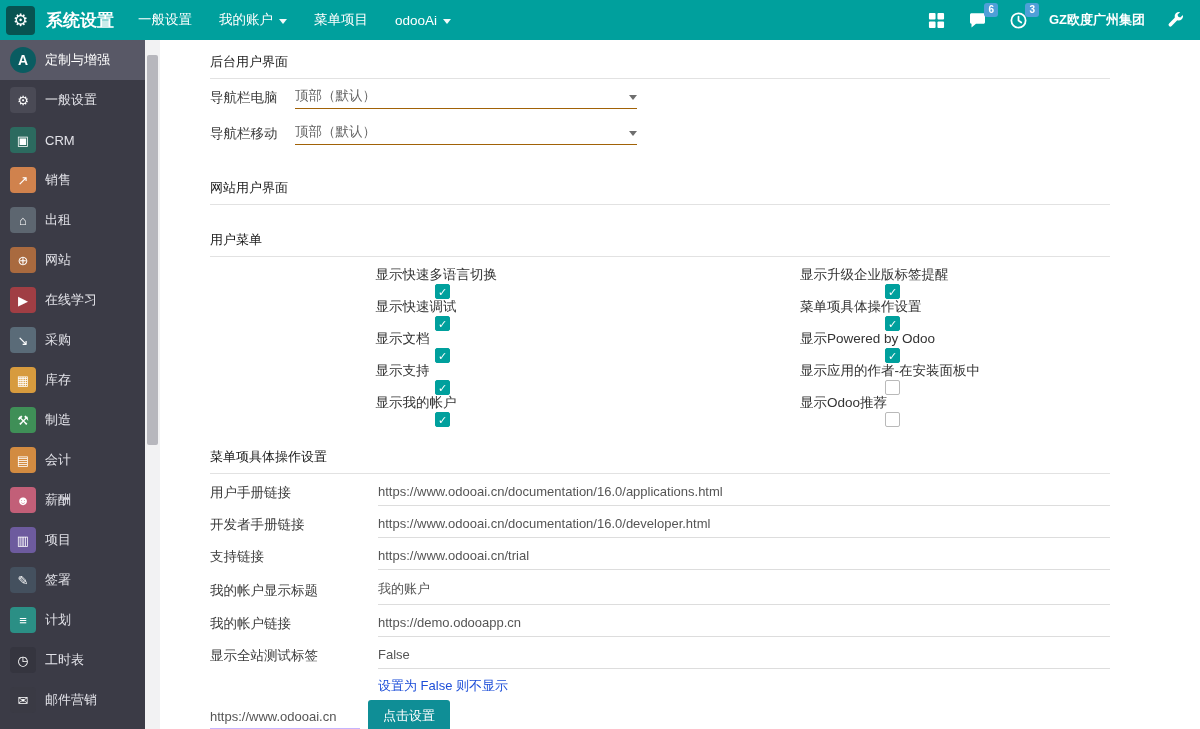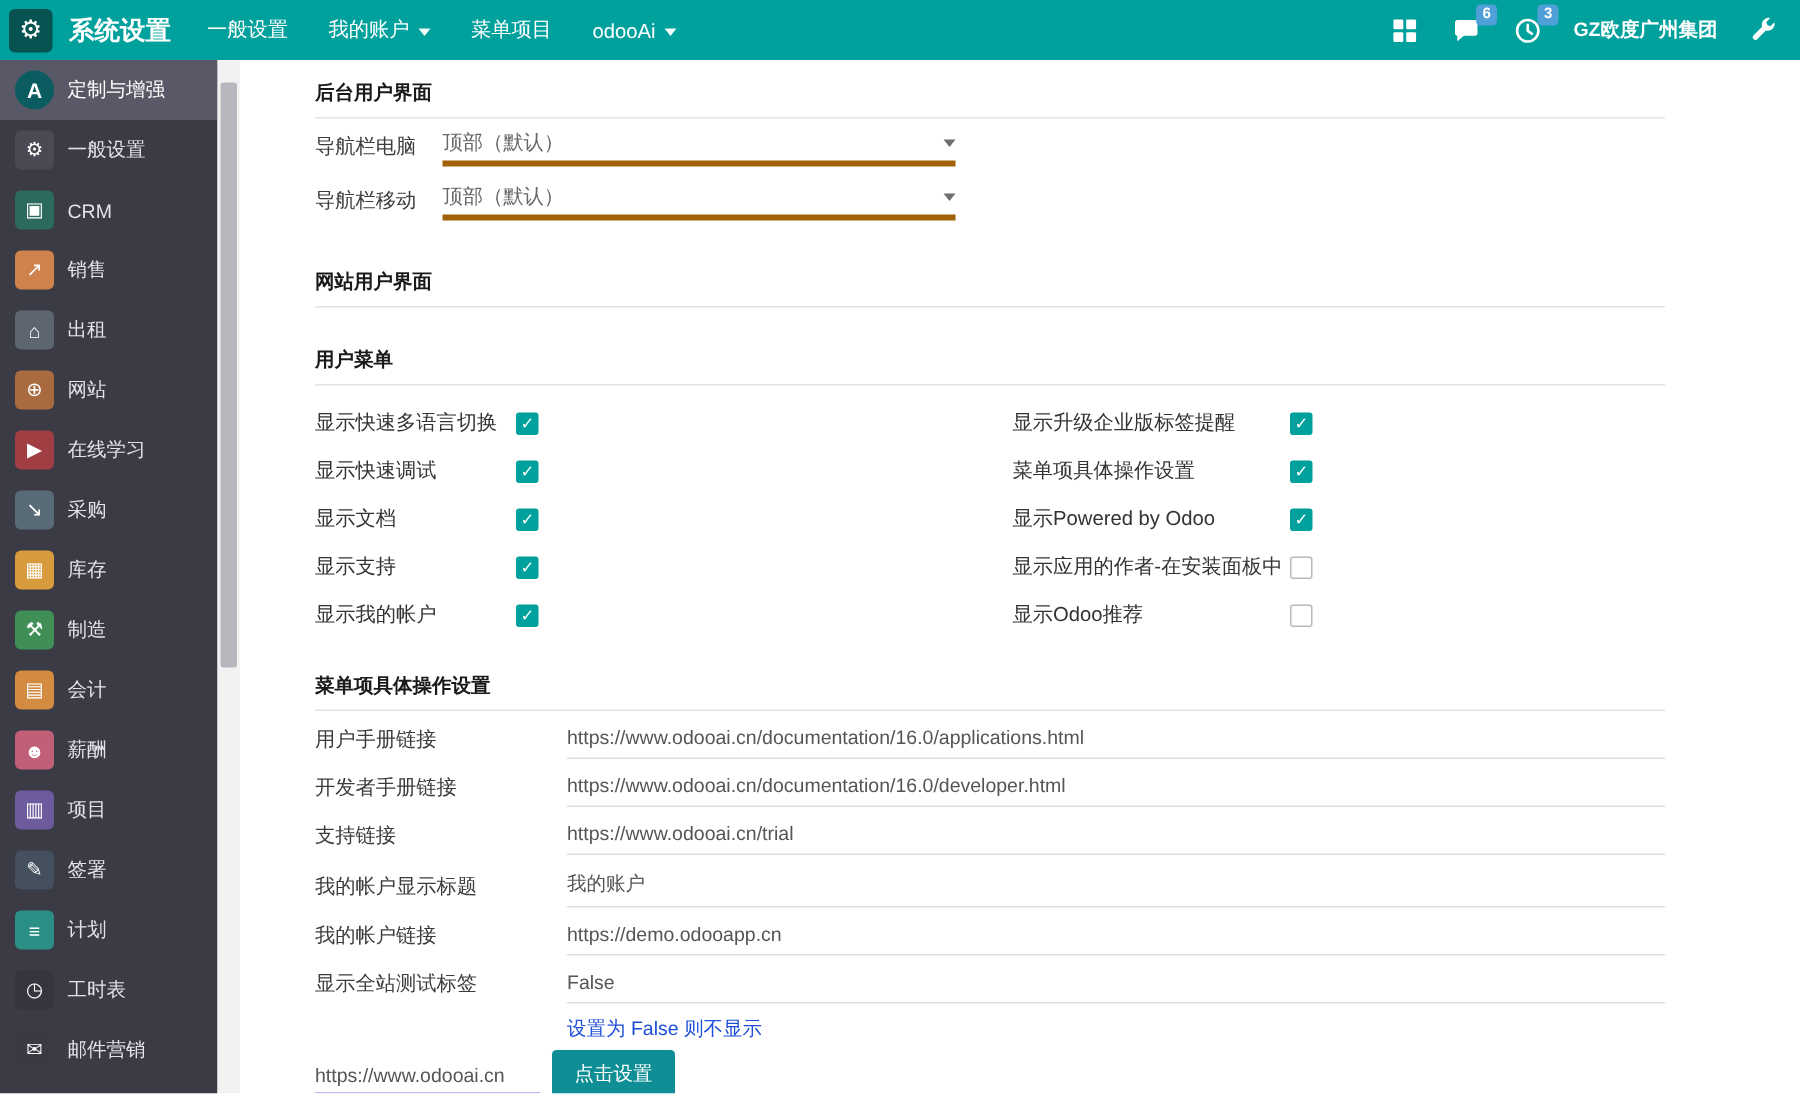--- a/index.html
+++ b/index.html
@@ -95,42 +95,42 @@
     position: absolute;
     left: 2px; top: 15px;
     width: 11px; height: 390px;
     background: #b7b7bd;
     border-radius: 2px;
     cursor: pointer;
   }
 
   
   .content { flex: 1; padding: 13px 90px 0 50px; overflow: hidden; background: #fff; }
-  .section-title { font-size: 13px; font-weight: bold; color: #1a1a1a; }
+  .section-title { font-size: 13px; font-weight: normal; color: #1a1a1a; }
   .rule { height: 1px; background: #e2e2e2; margin-top: 7px; }
   .mt-sm { margin-top: 6px; }
   .mt-md { margin-top: 28px; }
   .mt-lg { margin-top: 26px; }
 
   .dd-row { display: flex; align-items: center; height: 34px; margin-top: 2px; }
   .dd-label { width: 85px; font-size: 13.5px; color: #3c3c3c; flex: none; }
   .dd-control {
     width: 342px;
     display: flex; align-items: center; justify-content: space-between;
-    border-bottom: 4px solid #a16207;
+    border-bottom: 1px solid #a16207;
     padding-bottom: 3px;
     color: #666;
     font-size: 13.5px;
     cursor: pointer;
   }
 
   .cb-grid { display: flex; margin-top: 9px; }
   .cb-col-left { width: 465px; flex: none; }
   .cb-col-right { flex: 1; }
-  .cb-row { display: flex; align-items: center; height: 32px; }
+  .cb-row { display: flex; align-items: center; height: 32px; flex-direction: column; }
   .cb-col-left .cb-label { width: 134px; }
   .cb-col-right .cb-label { width: 185px; }
   .cb-label { font-size: 13.5px; color: #333; }
   .checkbox {
     width: 15px; height: 15px;
     border: 1px solid #b9b9b9;
     border-radius: 2px;
     background: #fff;
     position: relative;
     cursor: pointer;

